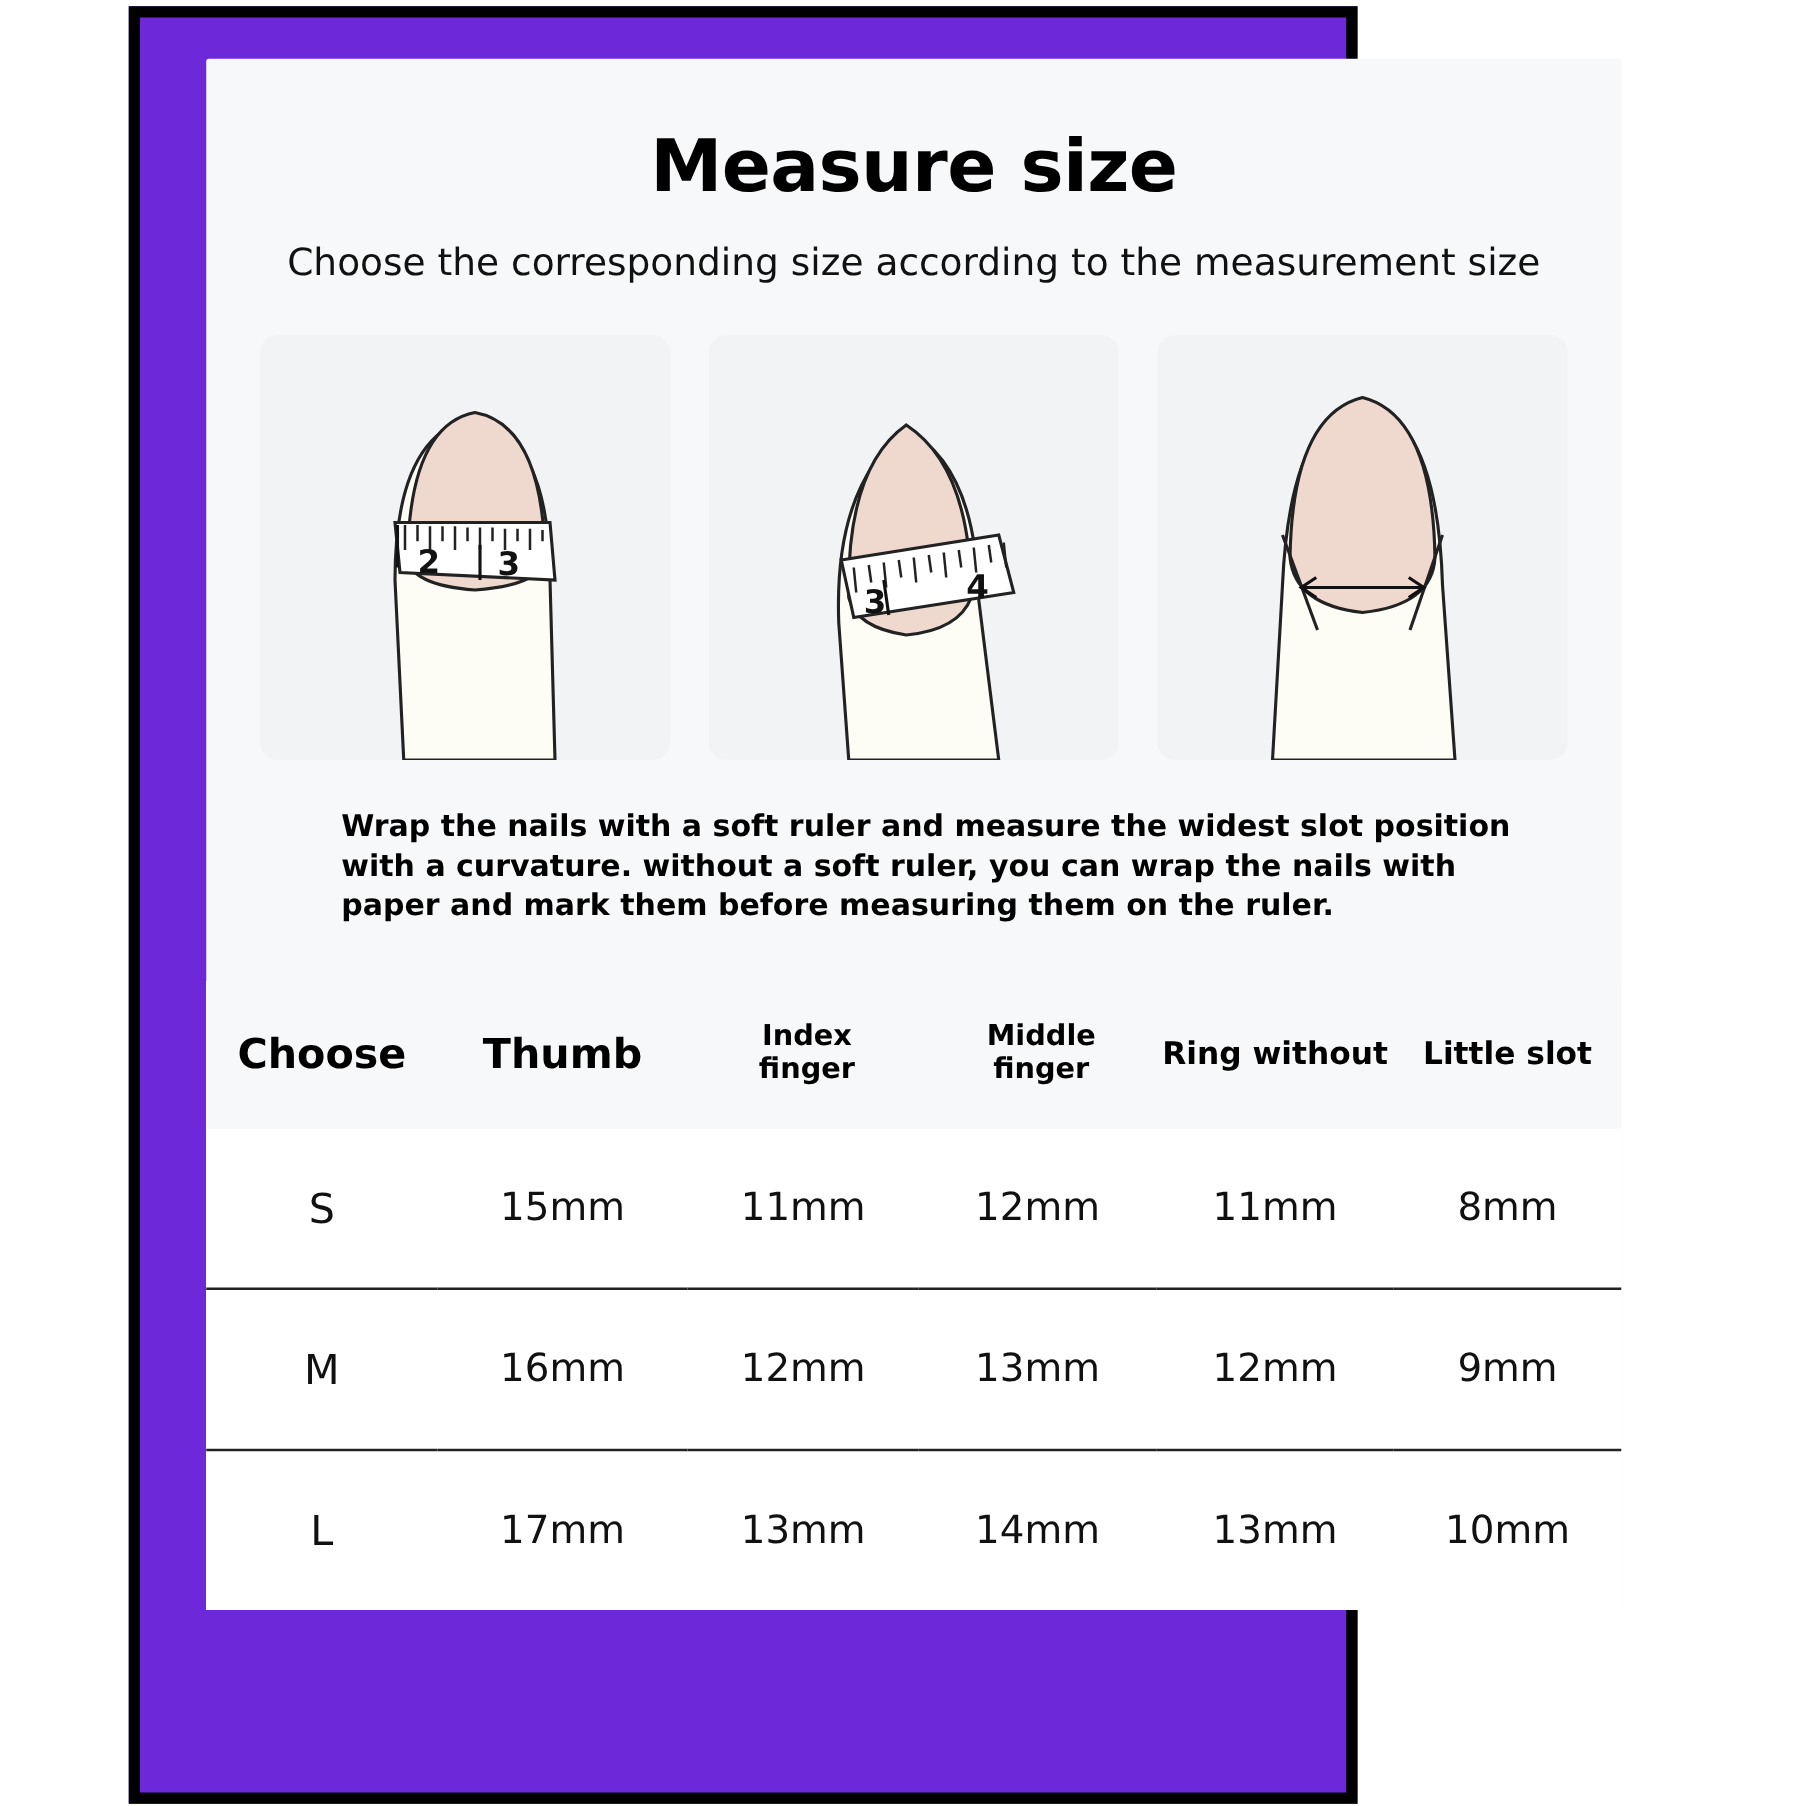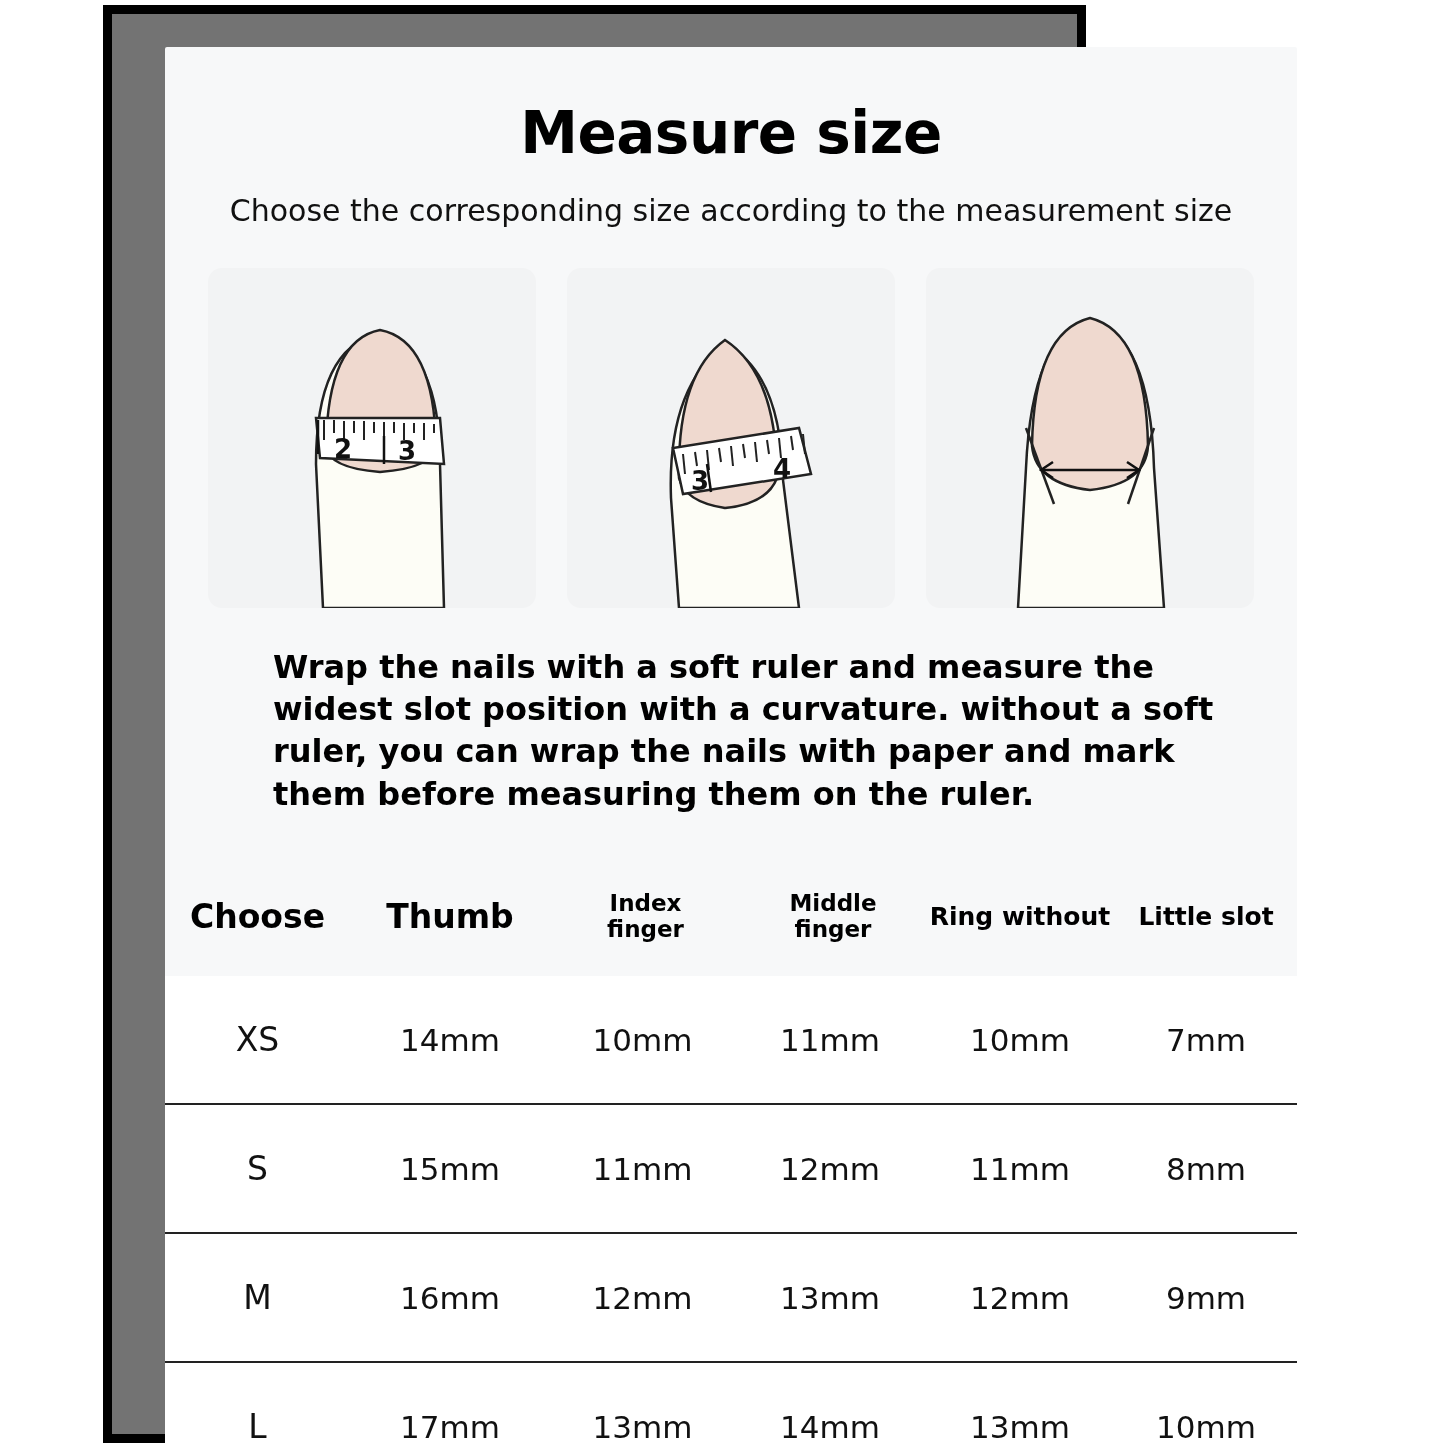--- a/index.html
+++ b/index.html
@@ -20,21 +20,21 @@
     background: #ffffff;
     box-sizing: border-box;
   }
   .frame {
     position: absolute;
     left: 103px;
     top: 5px;
     width: 983px;
     height: 1438px;
     border: 9px solid #000000;
-    background: #737373;
+    background: #6d28d9;
     box-sizing: border-box;
   }
   .inner {
     position: absolute;
     left: 53px;
     top: 33px;
     width: 1132px;
     background: #f7f8f9;
     box-sizing: border-box;
     border-radius: 2px;
@@ -68,21 +68,21 @@
     width: 328px;
     height: 340px;
     background: #f2f3f4;
     border-radius: 14px;
     position: relative;
     overflow: hidden;
   }
   .caption {
     margin: 38px 0 0 0;
     padding: 0 62px 0 108px;
-    font-size: 32px;
+    font-size: 24px;
     line-height: 1.32;
     font-weight: bold;
     color: #000000;
     font-family: "DejaVu Sans", sans-serif;
   }
   .table-wrap {
     margin-top: 44px;
     background: #ffffff;
     padding: 0 0 0 0;
   }
@@ -234,28 +234,20 @@
               <th class="small">
                 <span>Middle</span><br>
                 <span>finger</span>
               </th>
               <th class="ringcol">Ring without</th>
               <th class="littlecol">Little slot</th>
             </tr>
           </thead>
           <tbody>
             <tr>
-              <td class="model">XS</td>
-              <td>14mm</td>
-              <td>10mm</td>
-              <td>11mm</td>
-              <td>10mm</td>
-              <td>7mm</td>
-            </tr>
-            <tr>
               <td class="model">S</td>
               <td>15mm</td>
               <td>11mm</td>
               <td>12mm</td>
               <td>11mm</td>
               <td>8mm</td>
             </tr>
             <tr>
               <td class="model">M</td>
               <td>16mm</td>

